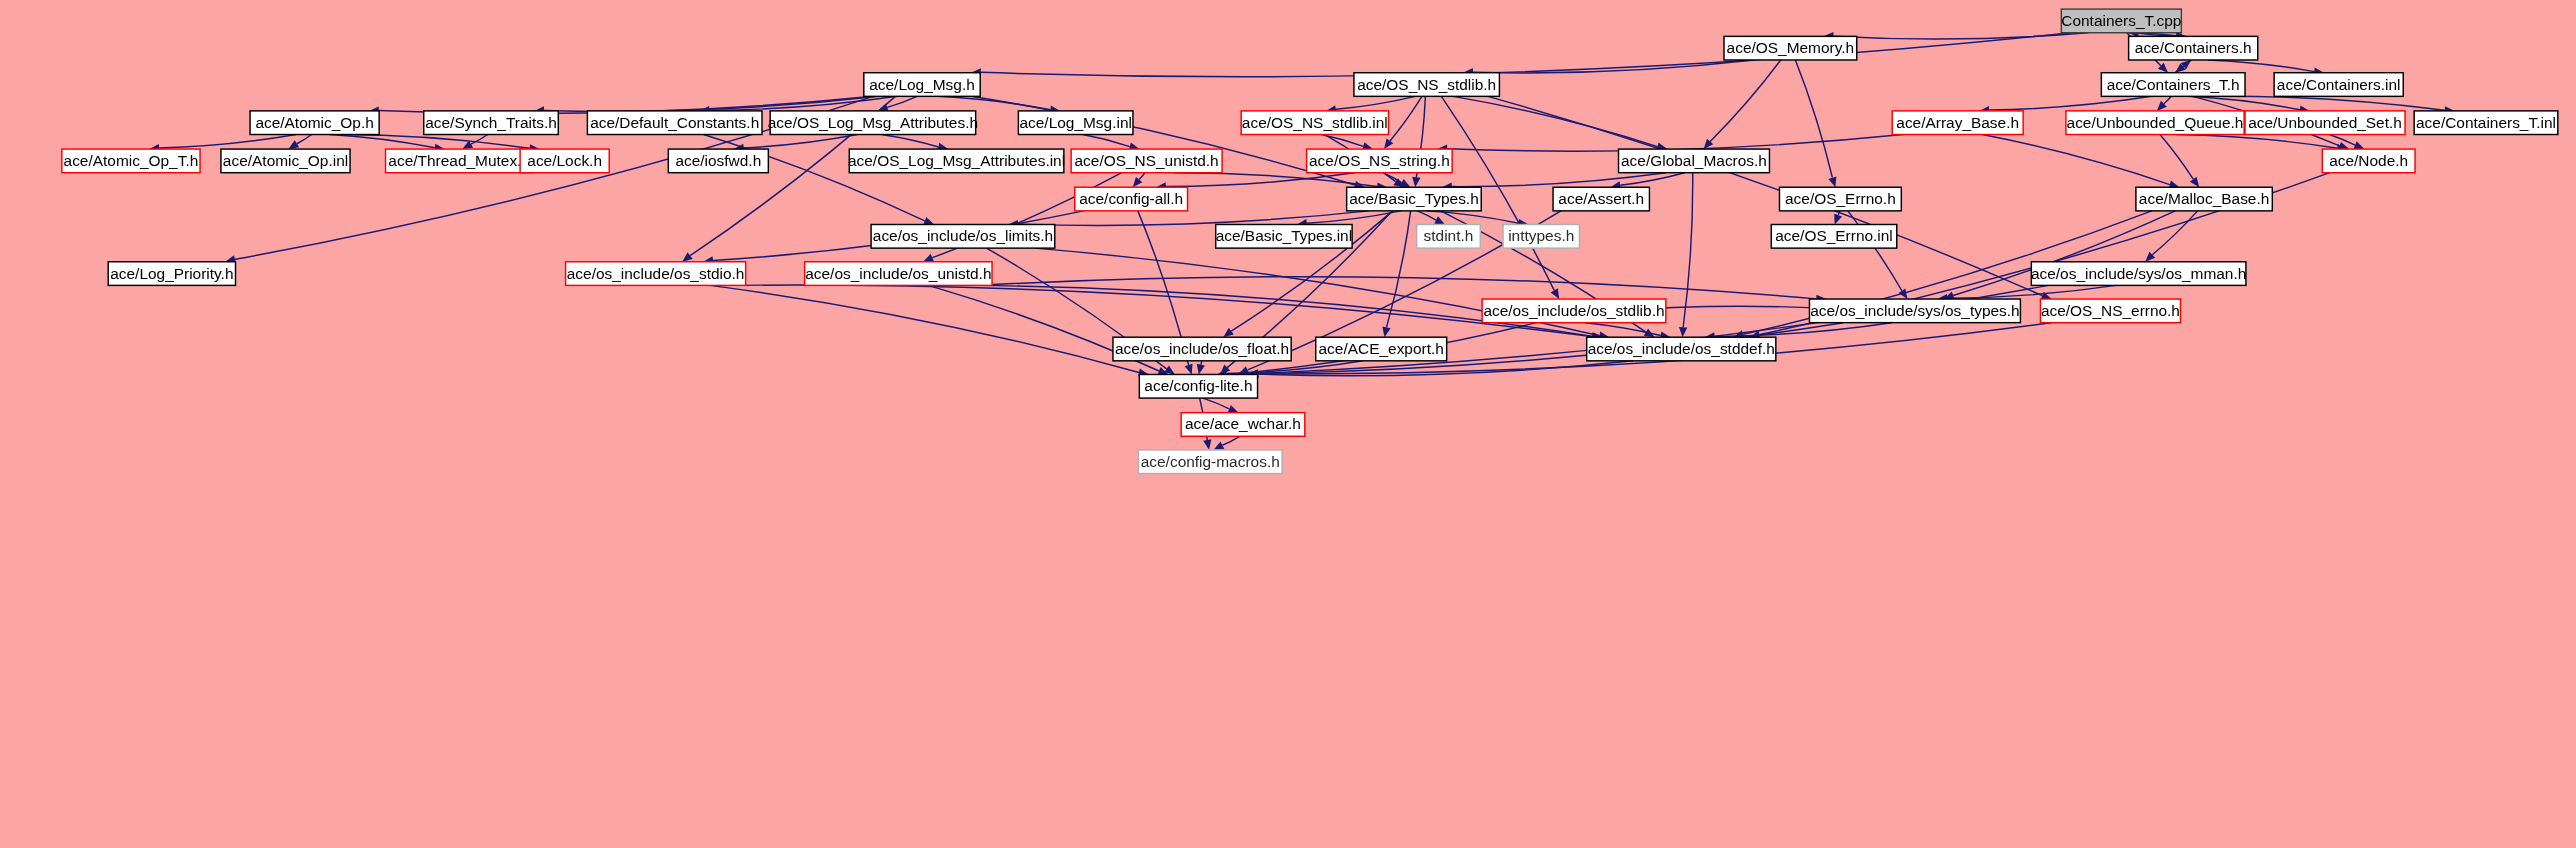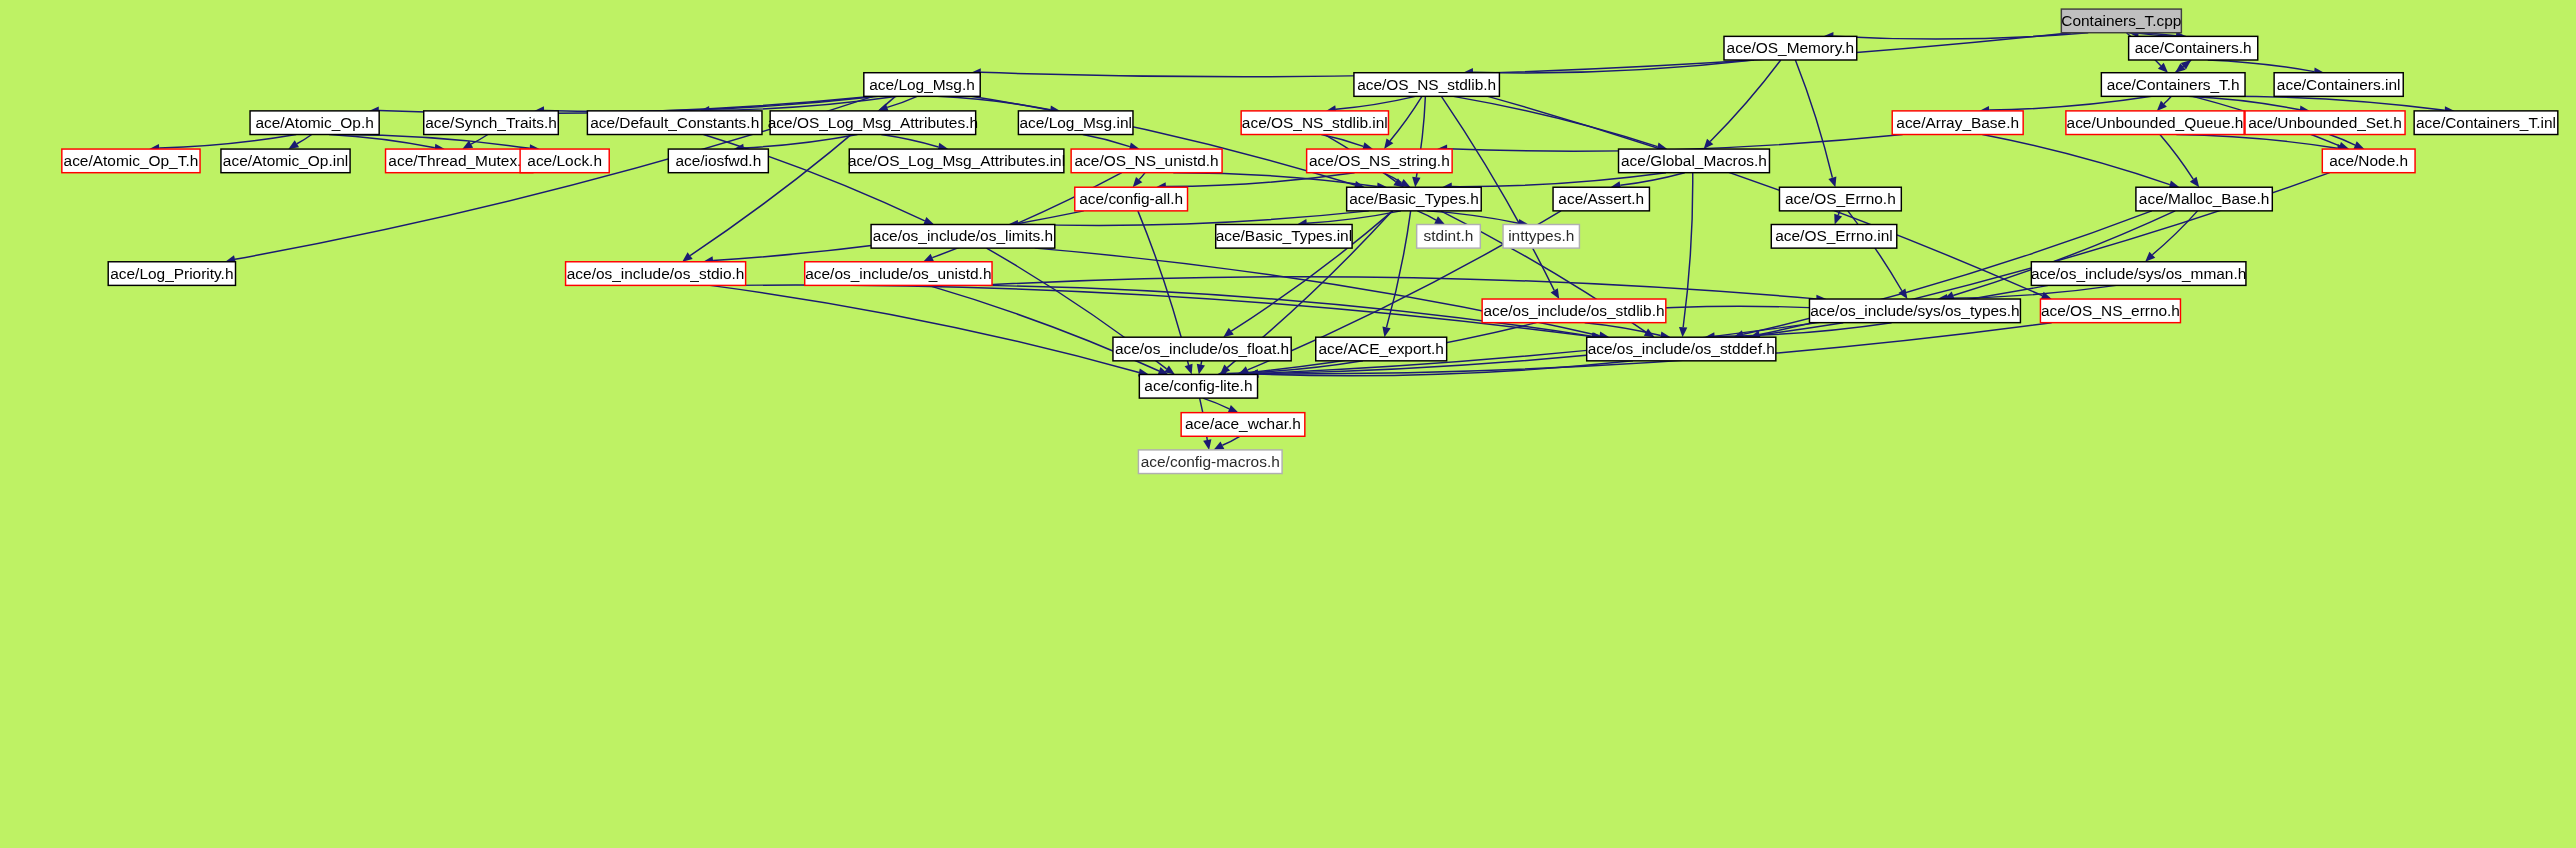--- a/index.html
+++ b/index.html
@@ -7,21 +7,21 @@
     padding: 0;
     background: #ffffff;
   }
   body {
     font-family: "Liberation Sans", sans-serif;
   }
   #graph-root {
     position: relative;
     width: 2576px;
     height: 848px;
-    background: #bef264;
+    background: #fca5a5;
     overflow: hidden;
   }
   svg#graph-svg {
     position: absolute;
     left: 0;
     top: 0;
     width: 2576px;
     height: 848px;
     display: block;
   }

